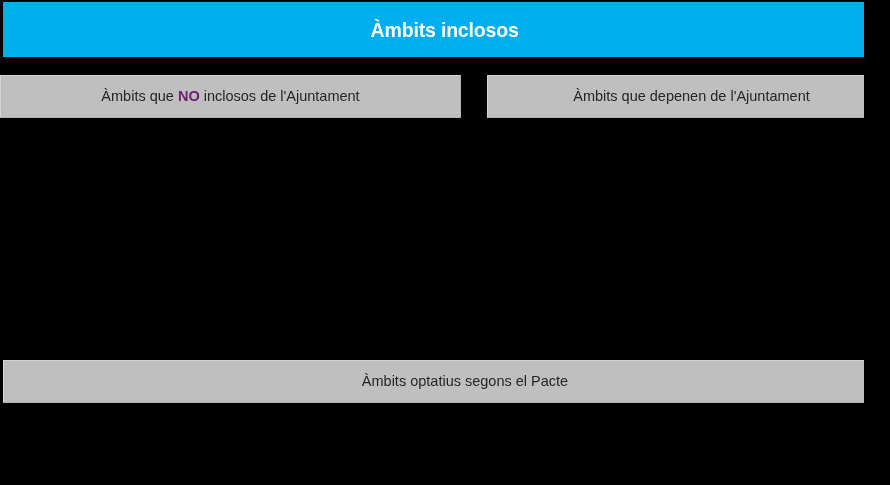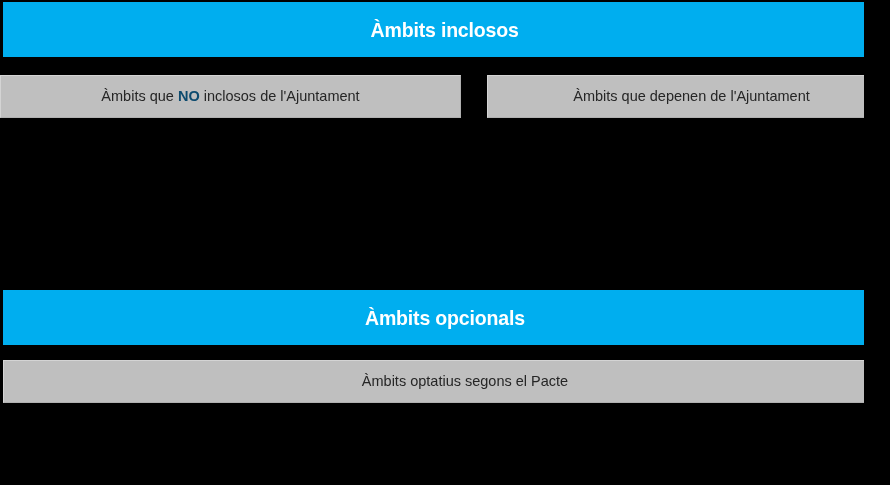--- a/index.html
+++ b/index.html
@@ -64,21 +64,21 @@
     color: #262626;
     font-family: "Liberation Sans", sans-serif;
     font-size: 14.5px;
     font-weight: normal;
     white-space: nowrap;
     line-height: 1;
   }
   .gray-box .box-label b,
   .gray-box .box-label strong {
     font-weight: bold;
-    color: #0c4a6e;
+    color: #701a75;
   }
 
   #box-no-ajuntament {
     top: 75px;
     left: 0px;
     width: 461px;
   }
   #box-si-ajuntament {
     top: 75px;
     left: 487px;
@@ -111,23 +111,20 @@
   <div class="gray-box" id="box-no-ajuntament">
     <span class="box-label"><span>Àmbits que </span><b>NO</b><span> inclosos de l'Ajuntament</span></span>
   </div>
 
   <div class="gray-box" id="box-si-ajuntament">
     <span class="box-label">Àmbits que depenen de l'Ajuntament</span>
   </div>
 
   <div class="content-void" id="void-inclosos"></div>
 
-  <div class="header-bar" id="bar-opcionals">
-    <span class="header-title">Àmbits opcionals</span>
-  </div>
 
   <div class="gray-box" id="box-optatius">
     <span class="box-label">Àmbits optatius segons el Pacte</span>
   </div>
 
   <div class="content-void" id="void-opcionals"></div>
 
 </div>
 
 </body></html>

